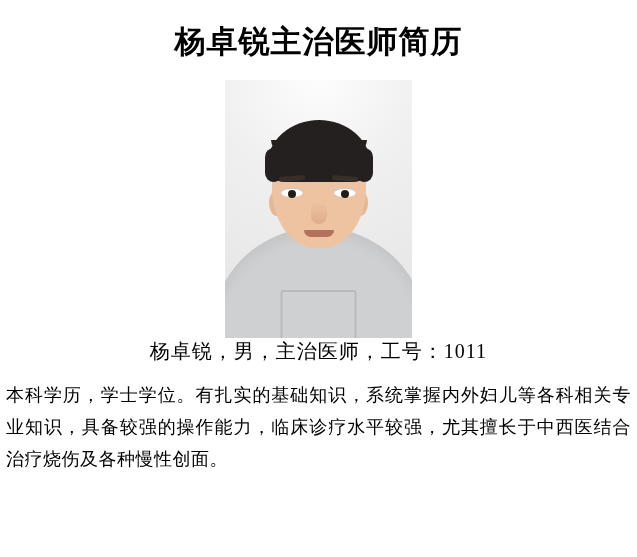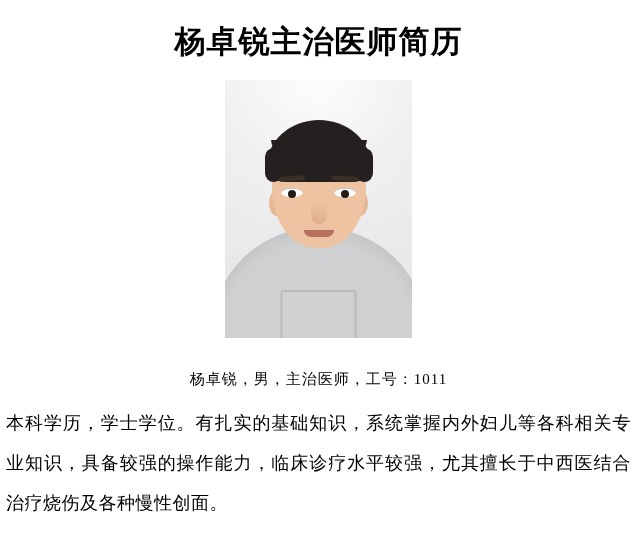--- a/index.html
+++ b/index.html
@@ -200,28 +200,28 @@
     left: 50%;
     top: 150px;
     transform: translateX(-50%);
     width: 30px;
     height: 7px;
     background: #b5705e;
     border-radius: 0 0 16px 16px;
   }
   .caption {
     text-align: center;
-    font-size: 15px;
-    margin-top: 32px;
+    font-size: 20px;
+    margin-top: 0;
     letter-spacing: 1px;
   }
   .body-text {
     margin: 14px 6px 0 6px;
     font-size: 18px;
-    line-height: 40px;
+    line-height: 32px;
     text-align: justify;
     text-justify: inter-ideograph;
     letter-spacing: 0.5px;
   }
 </style>
 </head>
 <body>
 
 <div class="page">
 

